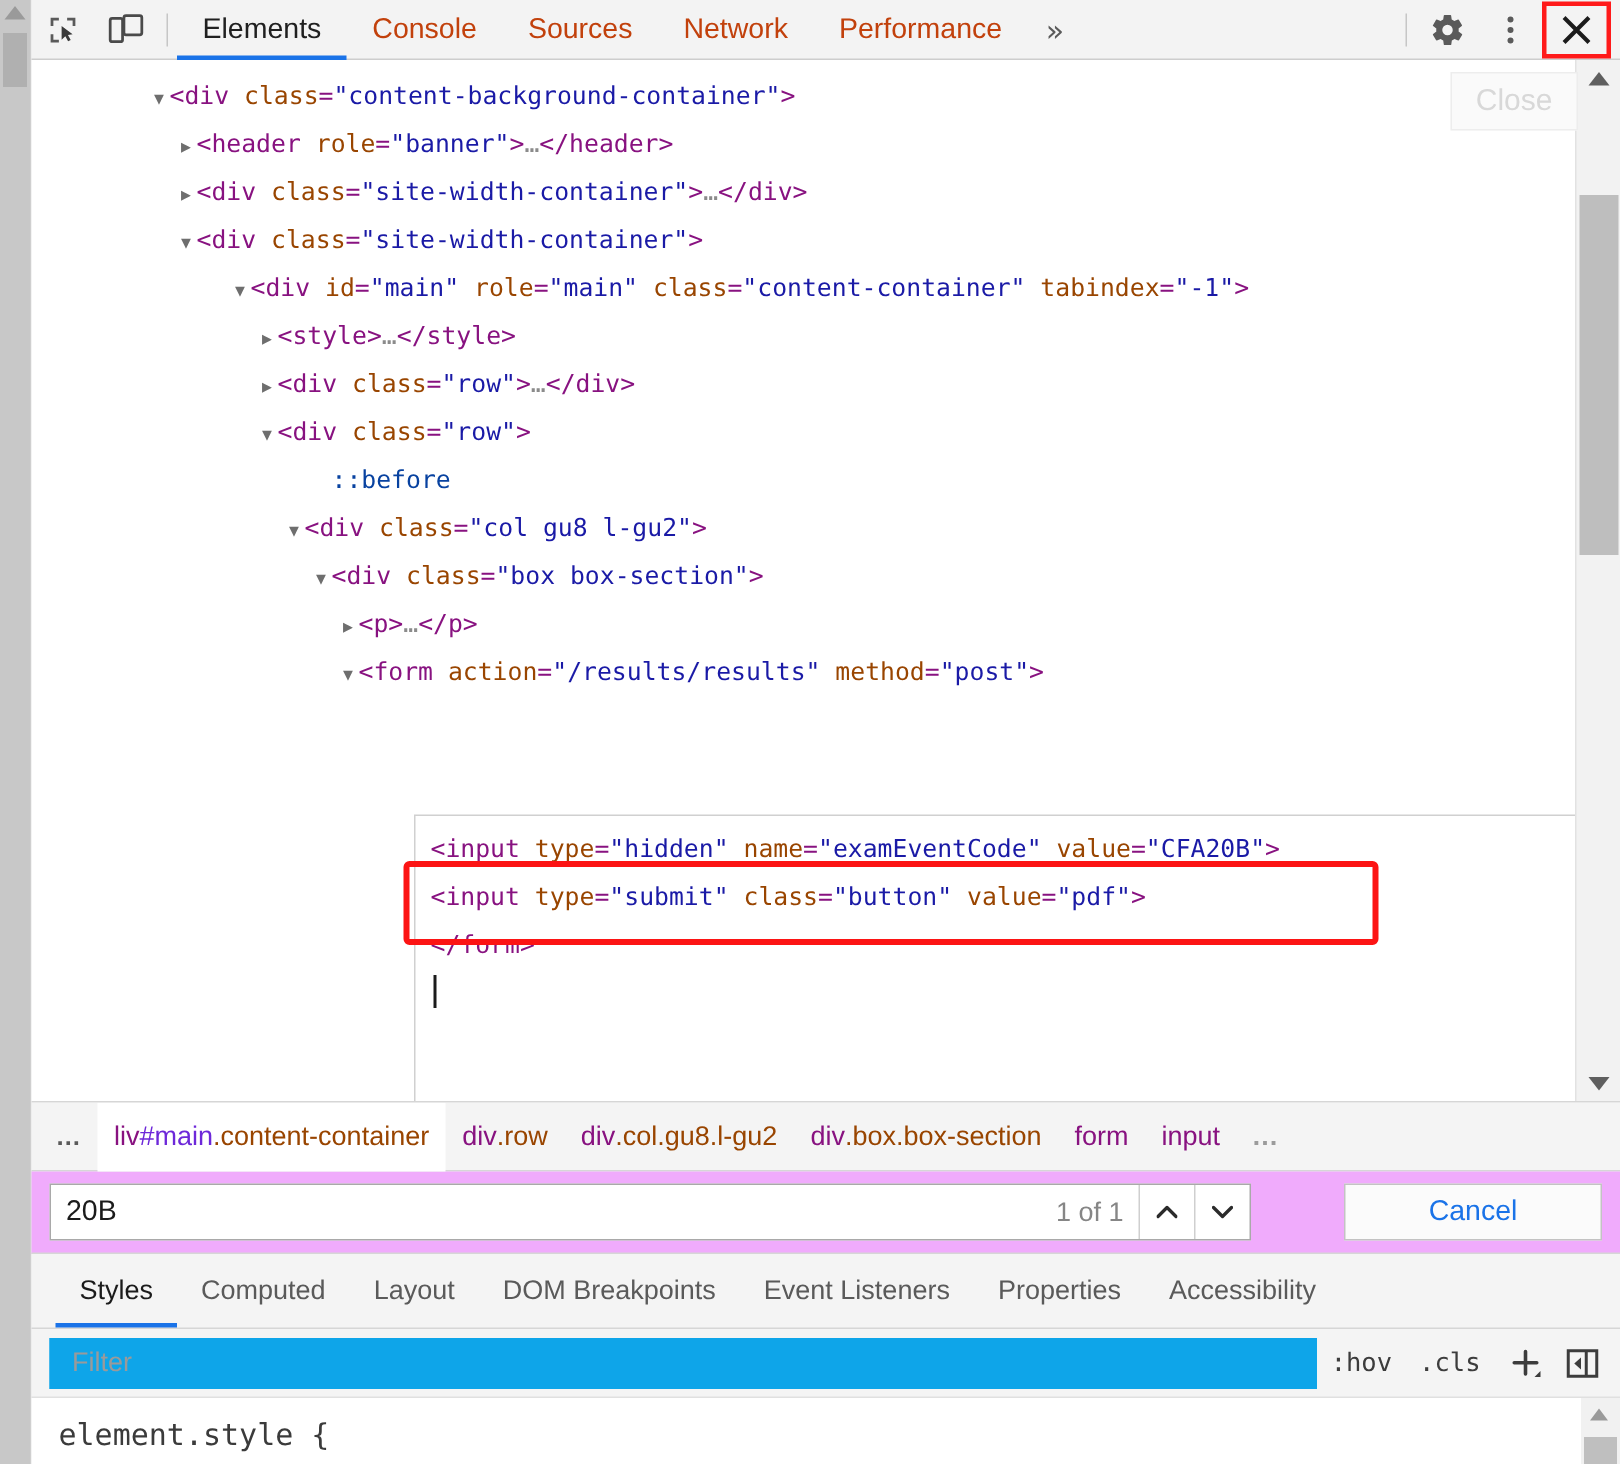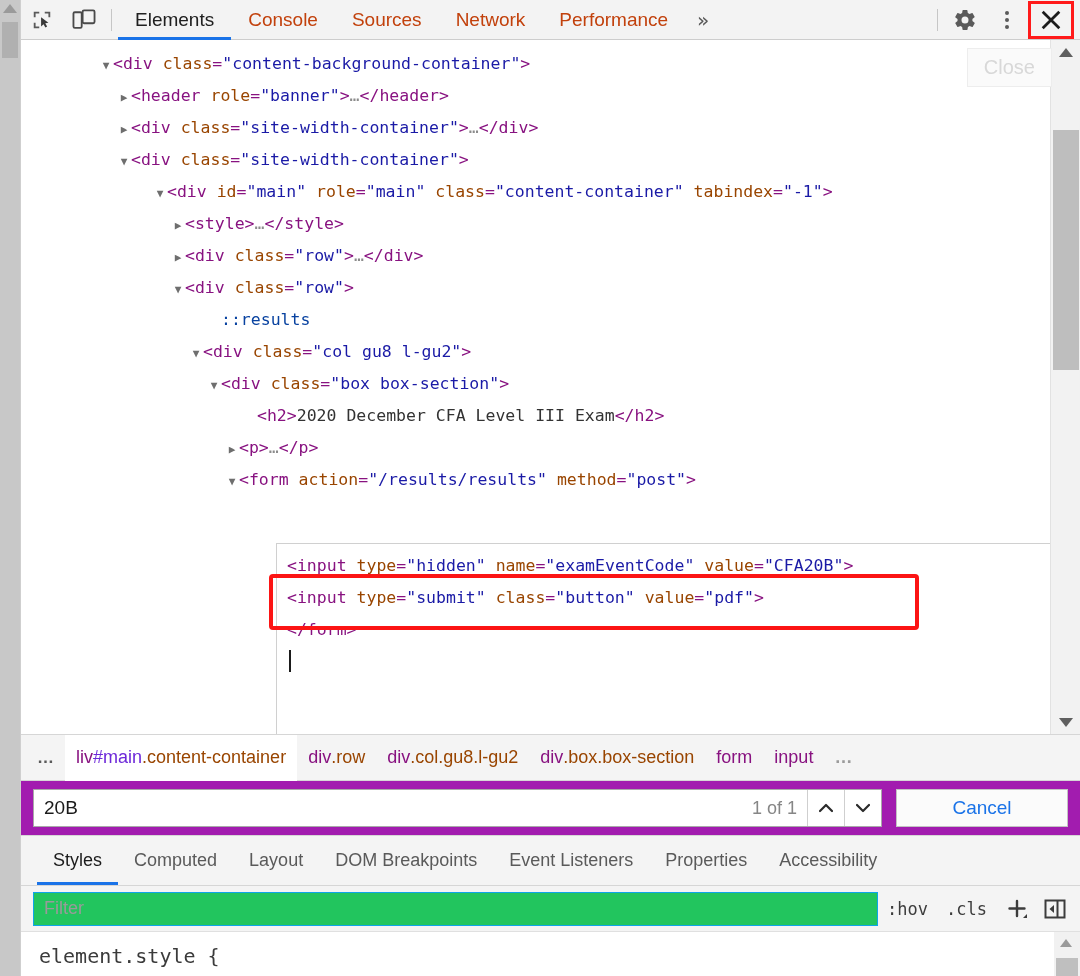--- a/index.html
+++ b/index.html
@@ -237,25 +237,26 @@
   }
   .crumb.selected { background: #ffffff; }
   .crumb .c-tag { color: #881280; }
   .crumb .c-id  { color: #6d28d9; }
   .crumb .c-cls { color: #994500; }
   .crumb-ell-right { color: #9b9b9b; padding: 0 10px; font-weight: bold; }
 
   
   .findbar {
     height: 55px;
-    background: #a21caf;
+    background: #f0abfc;
     border-bottom: 1px solid #d6d6d6;
     display: flex; align-items: center;
     padding: 0 12px;
     box-sizing: border-box;
+    gap: 48px;
   }
   .find-input-wrap {
     flex: 1;
     height: 38px;
     background: #ffffff;
     border: 1px solid #a9a9a9;
     display: flex; align-items: center;
     box-sizing: border-box;
   }
   .find-input {
@@ -324,22 +325,22 @@
     background: #f4f4f4;
     display: flex; align-items: center;
     padding: 0 4px 0 12px;
     box-sizing: border-box;
     border-bottom: 1px solid #e0e0e0;
     position: relative;
   }
   .filter-input-wrap {
     flex: 1;
     height: 34px;
-    background: #22c55e;
-    border: 1px solid #0ea5e9;
+    background: #0ea5e9;
+    border: 5px solid #0ea5e9;
     display: flex; align-items: center;
     box-sizing: border-box;
   }
   .filter-input {
     flex: 1; border: none; outline: none;
     font-size: 18px; padding: 0 10px;
     color: #1b1b1b; background: transparent;
     font-family: "Liberation Sans", sans-serif;
   }
   .filter-input::placeholder { color: #9a9a9a; }
@@ -480,24 +481,23 @@
 
       <div class="dom-tree" id="dom-tree">
           <div class="node" style="padding-left:78px"><span class="tw open"></span><span class="pk">&lt;div</span><span> </span><span class="attr">class</span><span class="pk">=</span><span class="val">"content-background-container"</span><span class="pk">&gt;</span></div>
           <div class="node" style="padding-left:96px"><span class="tw closed"></span><span class="pk">&lt;header</span><span> </span><span class="attr">role</span><span class="pk">=</span><span class="val">"banner"</span><span class="pk">&gt;</span><span class="ell">…</span><span class="pk">&lt;/header&gt;</span></div>
           <div class="node" style="padding-left:96px"><span class="tw closed"></span><span class="pk">&lt;div</span><span> </span><span class="attr">class</span><span class="pk">=</span><span class="val">"site-width-container"</span><span class="pk">&gt;</span><span class="ell">…</span><span class="pk">&lt;/div&gt;</span></div>
           <div class="node" style="padding-left:96px"><span class="tw open"></span><span class="pk">&lt;div</span><span> </span><span class="attr">class</span><span class="pk">=</span><span class="val">"site-width-container"</span><span class="pk">&gt;</span></div>
           <div class="node" style="padding-left:132px"><span class="tw open"></span><span class="pk">&lt;div</span><span> </span><span class="attr">id</span><span class="pk">=</span><span class="val">"main"</span><span> </span><span class="attr">role</span><span class="pk">=</span><span class="val">"main"</span><span> </span><span class="attr">class</span><span class="pk">=</span><span class="val">"content-container"</span><span> </span><span class="attr">tabindex</span><span class="pk">=</span><span class="val">"-1"</span><span class="pk">&gt;</span></div>
           <div class="node" style="padding-left:150px"><span class="tw closed"></span><span class="pk">&lt;style&gt;</span><span class="ell">…</span><span class="pk">&lt;/style&gt;</span></div>
           <div class="node" style="padding-left:150px"><span class="tw closed"></span><span class="pk">&lt;div</span><span> </span><span class="attr">class</span><span class="pk">=</span><span class="val">"row"</span><span class="pk">&gt;</span><span class="ell">…</span><span class="pk">&lt;/div&gt;</span></div>
           <div class="node" style="padding-left:150px"><span class="tw open"></span><span class="pk">&lt;div</span><span> </span><span class="attr">class</span><span class="pk">=</span><span class="val">"row"</span><span class="pk">&gt;</span></div>
-          <div class="node" style="padding-left:186px"><span class="tw none"></span><span class="pseudo">::results</span></div>
+          <div class="node" style="padding-left:186px"><span class="tw none"></span><span class="pseudo">::before</span></div>
           <div class="node" style="padding-left:168px"><span class="tw open"></span><span class="pk">&lt;div</span><span> </span><span class="attr">class</span><span class="pk">=</span><span class="val">"col gu8 l-gu2"</span><span class="pk">&gt;</span></div>
           <div class="node" style="padding-left:186px"><span class="tw open"></span><span class="pk">&lt;div</span><span> </span><span class="attr">class</span><span class="pk">=</span><span class="val">"box box-section"</span><span class="pk">&gt;</span></div>
-          <div class="node" style="padding-left:222px"><span class="tw none"></span><span class="pk">&lt;h2&gt;</span><span class="txt">2020 December CFA Level III Exam</span><span class="pk">&lt;/h2&gt;</span></div>
           <div class="node" style="padding-left:204px"><span class="tw closed"></span><span class="pk">&lt;p&gt;</span><span class="ell">…</span><span class="pk">&lt;/p&gt;</span></div>
           <div class="node" style="padding-left:204px"><span class="tw open"></span><span class="pk">&lt;form</span><span> </span><span class="attr">action</span><span class="pk">=</span><span class="val">"/results/results"</span><span> </span><span class="attr">method</span><span class="pk">=</span><span class="val">"post"</span><span class="pk">&gt;</span></div>
         </div>
 
       <div class="edit-overlay">
         <div class="edit-lines" id="edit-lines">
             <div><span class="pk">&lt;input</span><span> </span><span class="attr">type</span><span class="pk">=</span><span class="val">"hidden"</span><span> </span><span class="attr">name</span><span class="pk">=</span><span class="val">"examEventCode"</span><span> </span><span class="attr">value</span><span class="pk">=</span><span class="val">"CFA20B"</span><span class="pk">&gt;</span></div>
             <div><span class="pk">&lt;input</span><span> </span><span class="attr">type</span><span class="pk">=</span><span class="val">"submit"</span><span> </span><span class="attr">class</span><span class="pk">=</span><span class="val">"button"</span><span> </span><span class="attr">value</span><span class="pk">=</span><span class="val">"pdf"</span><span class="pk">&gt;</span></div>
             <div><span class="pk">&lt;/form&gt;</span></div>
             <div><span class="caret"></span></div>

